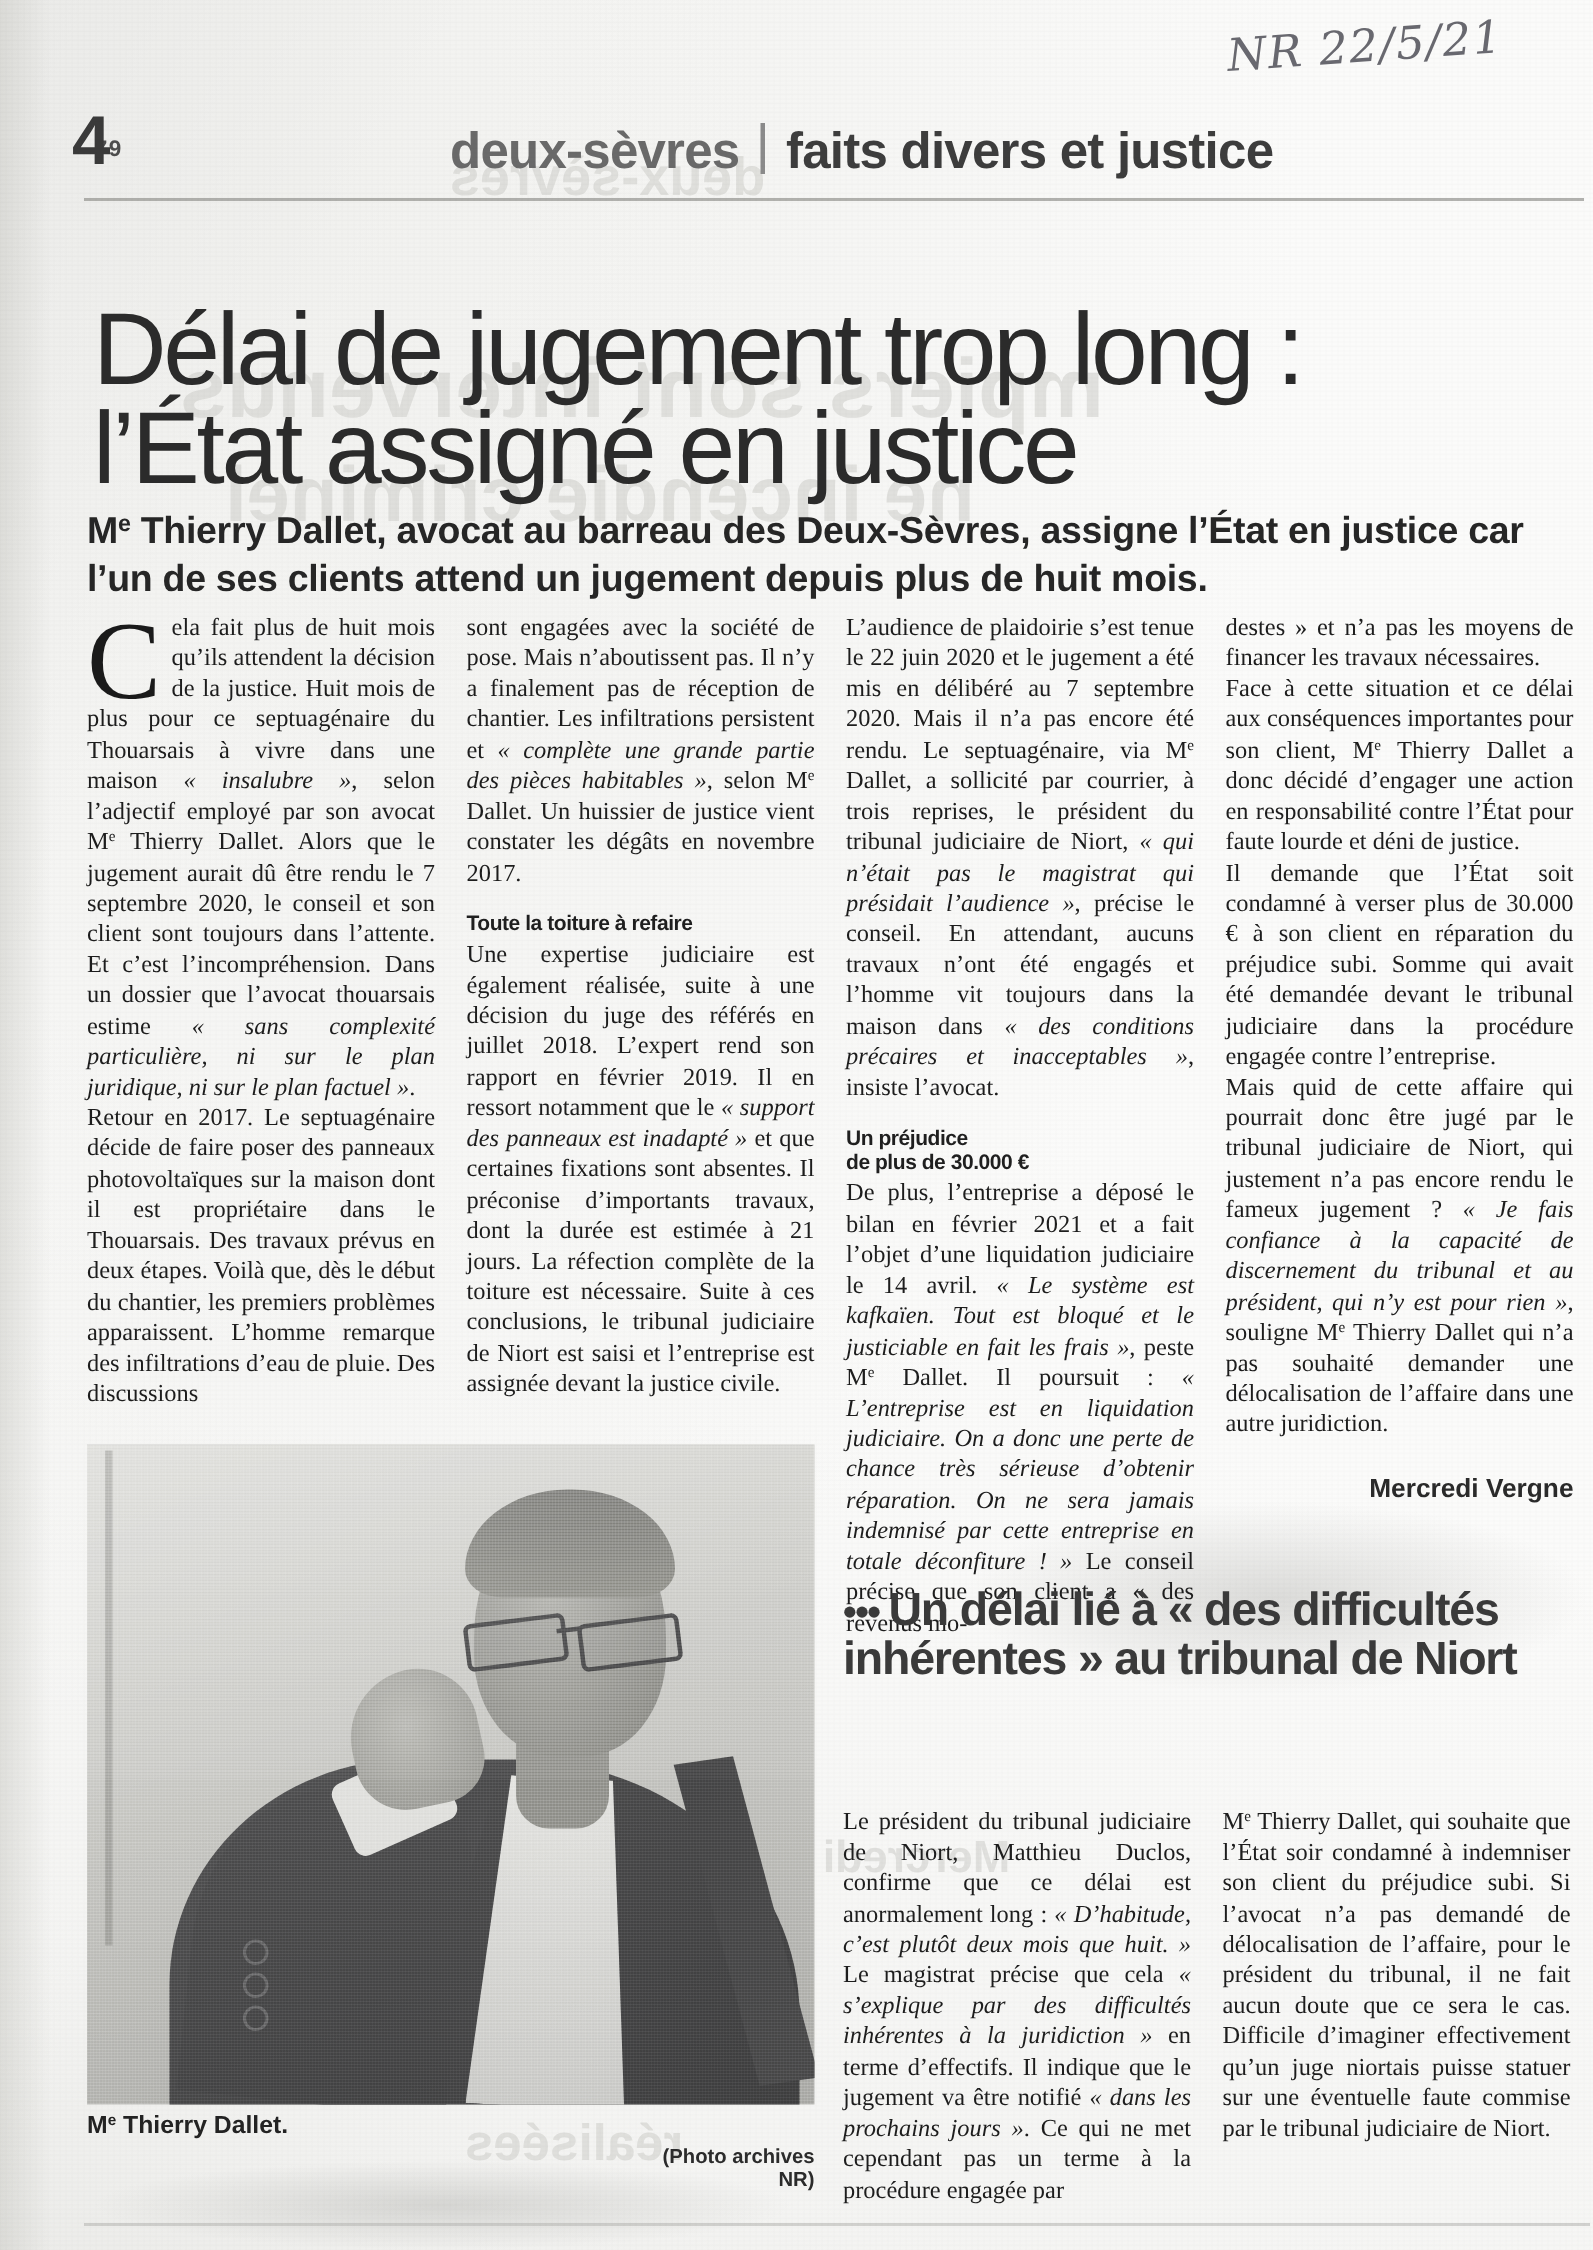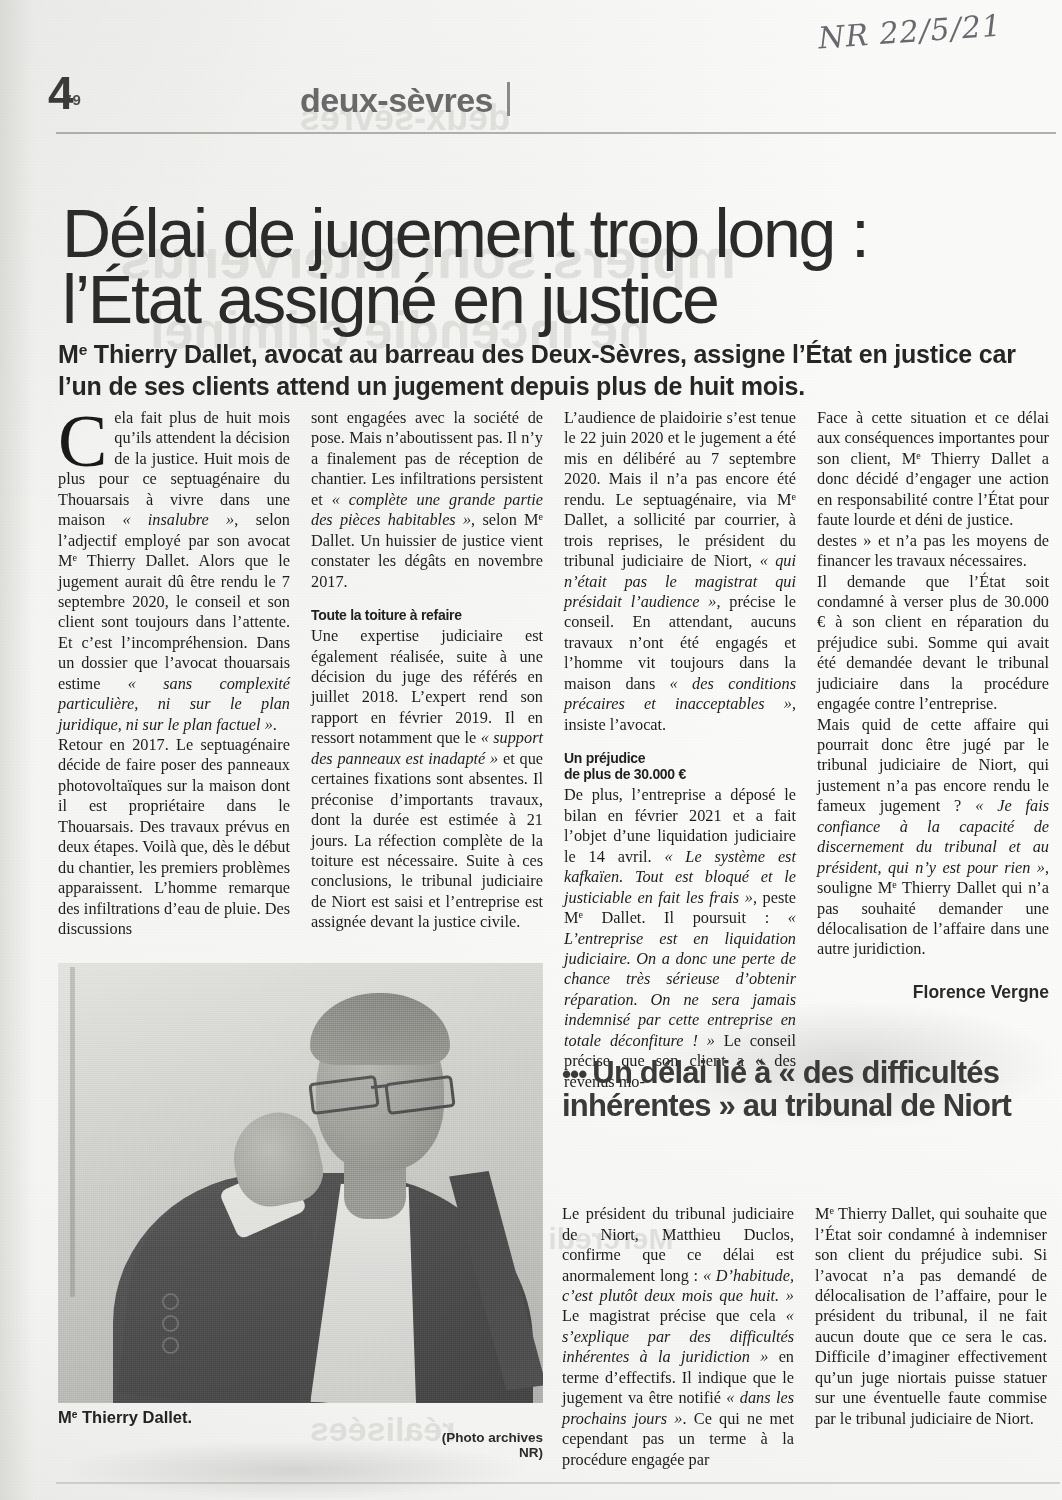--- a/index.html
+++ b/index.html
@@ -285,20 +285,21 @@
   <div class="smudge" style="left:640px;top:1000px;width:420px;height:130px;"></div>
   <div class="smudge" style="left:60px;top:1440px;width:470px;height:60px;"></div>
 
   <div class="hand">NR 22/5/21</div>
   <div class="folio-small">- 79</div>
   <div class="folio-big">4</div>
 
   <div class="rubric">
     <span class="sec">deux-sèvres</span>
     <span class="bar"></span>
+    <span class="sub">faits divers et justice</span>
   </div>
   <div class="rule-top"></div>
 
   <h1 class="headline">
     <span class="l1">Délai de jugement trop long :</span>
     <span class="l2">l’État assigné en justice</span>
   </h1>
 
   <div class="standfirst">M<sup style="font-size:.62em;vertical-align:.52em">e</sup> Thierry Dallet, avocat au barreau des Deux-Sèvres, assigne l’État en justice car l’un de ses clients attend un jugement depuis plus de huit mois.</div>
 
@@ -318,25 +319,25 @@
     <div class="col" id="col3">
       <p>L’audience de plaidoirie s’est tenue le 22 juin 2020 et le jugement a été mis en délibéré au 7 septembre 2020. Mais il n’a pas encore été rendu. Le septuagénaire, via M<sup style="font-size:.62em;vertical-align:.52em">e</sup> Dallet, a sollicité par courrier, à trois reprises, le président du tribunal judiciaire de Niort, <i>« qui n’était pas le magistrat qui présidait l’audience »</i>, précise le conseil. En attendant, aucuns travaux n’ont été engagés et l’homme vit toujours dans la maison dans <i>« des conditions précaires et inacceptables »</i>, insiste l’avocat.</p>
       <div class="subhead">
         <span>Un préjudice</span><br>
         <span>de plus de 30.000 €</span>
       </div>
       <p>De plus, l’entreprise a déposé le bilan en février 2021 et a fait l’objet d’une liquidation judiciaire le 14 avril. <i>« Le système est kafkaïen. Tout est bloqué et le justiciable en fait les frais »</i>, peste M<sup style="font-size:.62em;vertical-align:.52em">e</sup> Dallet. Il poursuit : <i>« L’entreprise est en liquidation judiciaire. On a donc une perte de chance très sérieuse d’obtenir réparation. On ne sera jamais indemnisé par cette entreprise en totale déconfiture ! »</i> Le conseil précise que son client a « des revenus mo-</p>
     </div>
 
     <div class="col" id="col4">
+      <p>destes » et n’a pas les moyens de financer les travaux nécessaires.</p>
       <p>Face à cette situation et ce délai aux conséquences importantes pour son client, M<sup style="font-size:.62em;vertical-align:.52em">e</sup> Thierry Dallet a donc décidé d’engager une action en responsabilité contre l’État pour faute lourde et déni de justice.</p>
-      <p>destes » et n’a pas les moyens de financer les travaux nécessaires.</p>
       <p>Il demande que l’État soit condamné à verser plus de 30.000 € à son client en réparation du préjudice subi. Somme qui avait été demandée devant le tribunal judiciaire dans la procédure engagée contre l’entreprise.</p>
       <p>Mais quid de cette affaire qui pourrait donc être jugé par le tribunal judiciaire de Niort, qui justement n’a pas encore rendu le fameux jugement ? <i>« Je fais confiance à la capacité de discernement du tribunal et au président, qui n’y est pour rien »</i>, souligne M<sup style="font-size:.62em;vertical-align:.52em">e</sup> Thierry Dallet qui n’a pas souhaité demander une délocalisation de l’affaire dans une autre juridiction.</p>
-      <div class="byline">Florence Vergne</div>
+      <div class="byline">Mercredi Vergne</div>
     </div>
 
   </div>
 
   <div class="photo-wrap">
     <div class="ph-bg"></div>
     <div class="ph-pole"></div>
     <div class="ph-body"></div>
     <div class="ph-shirt"></div>
     <div class="ph-lapelL"></div>

